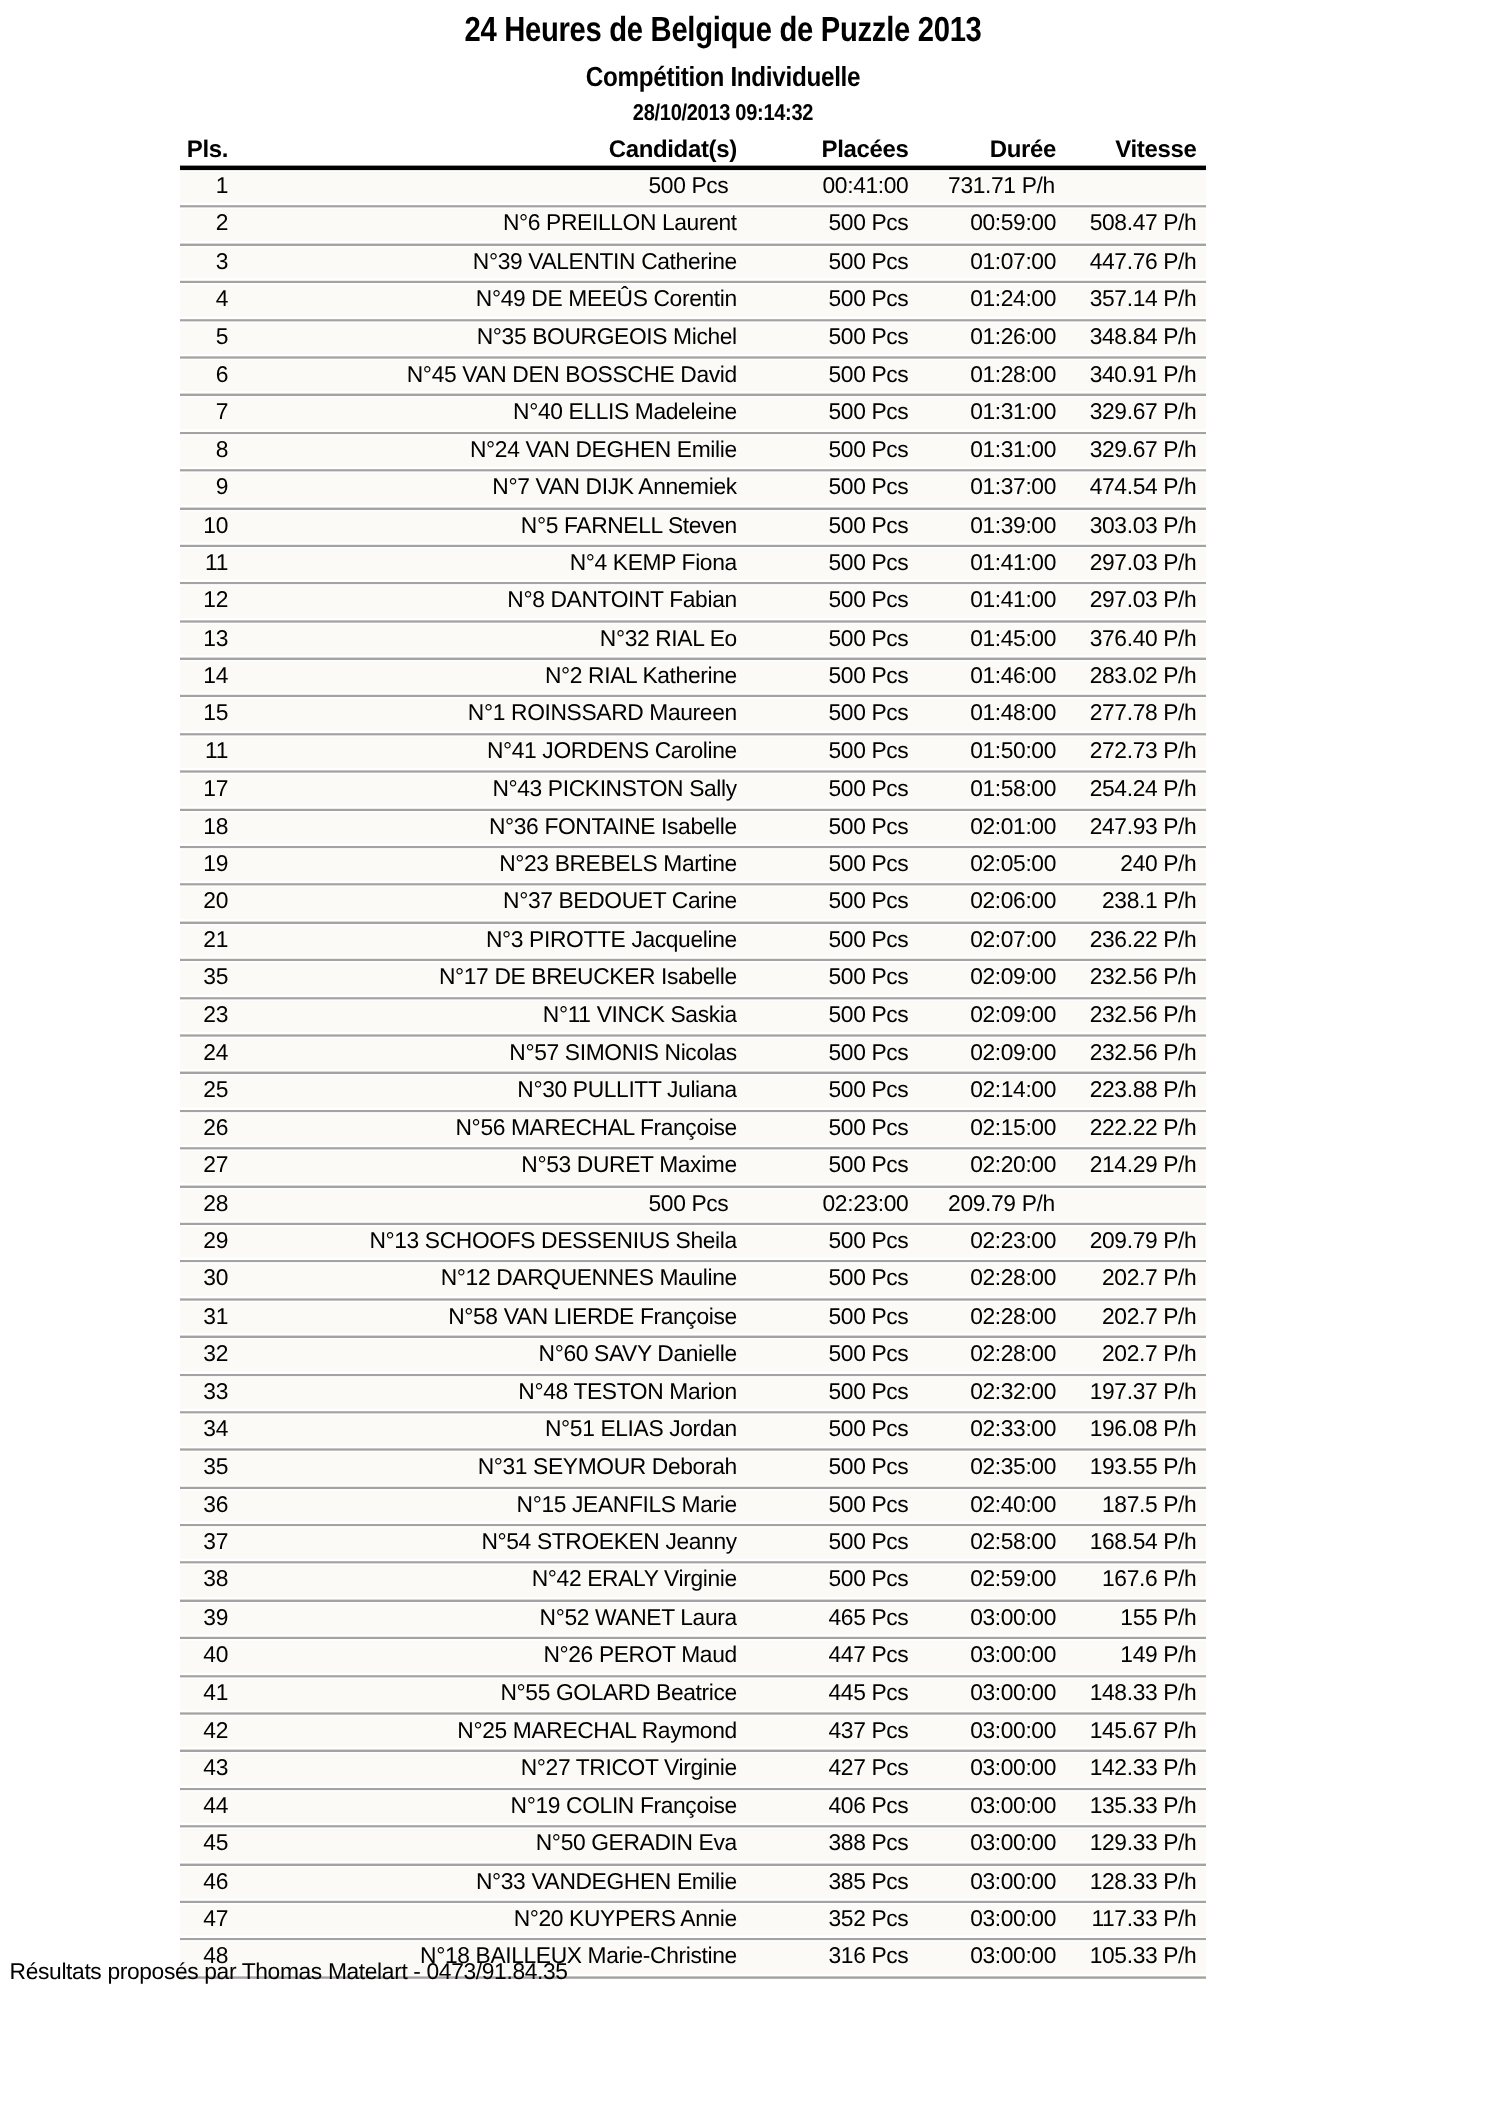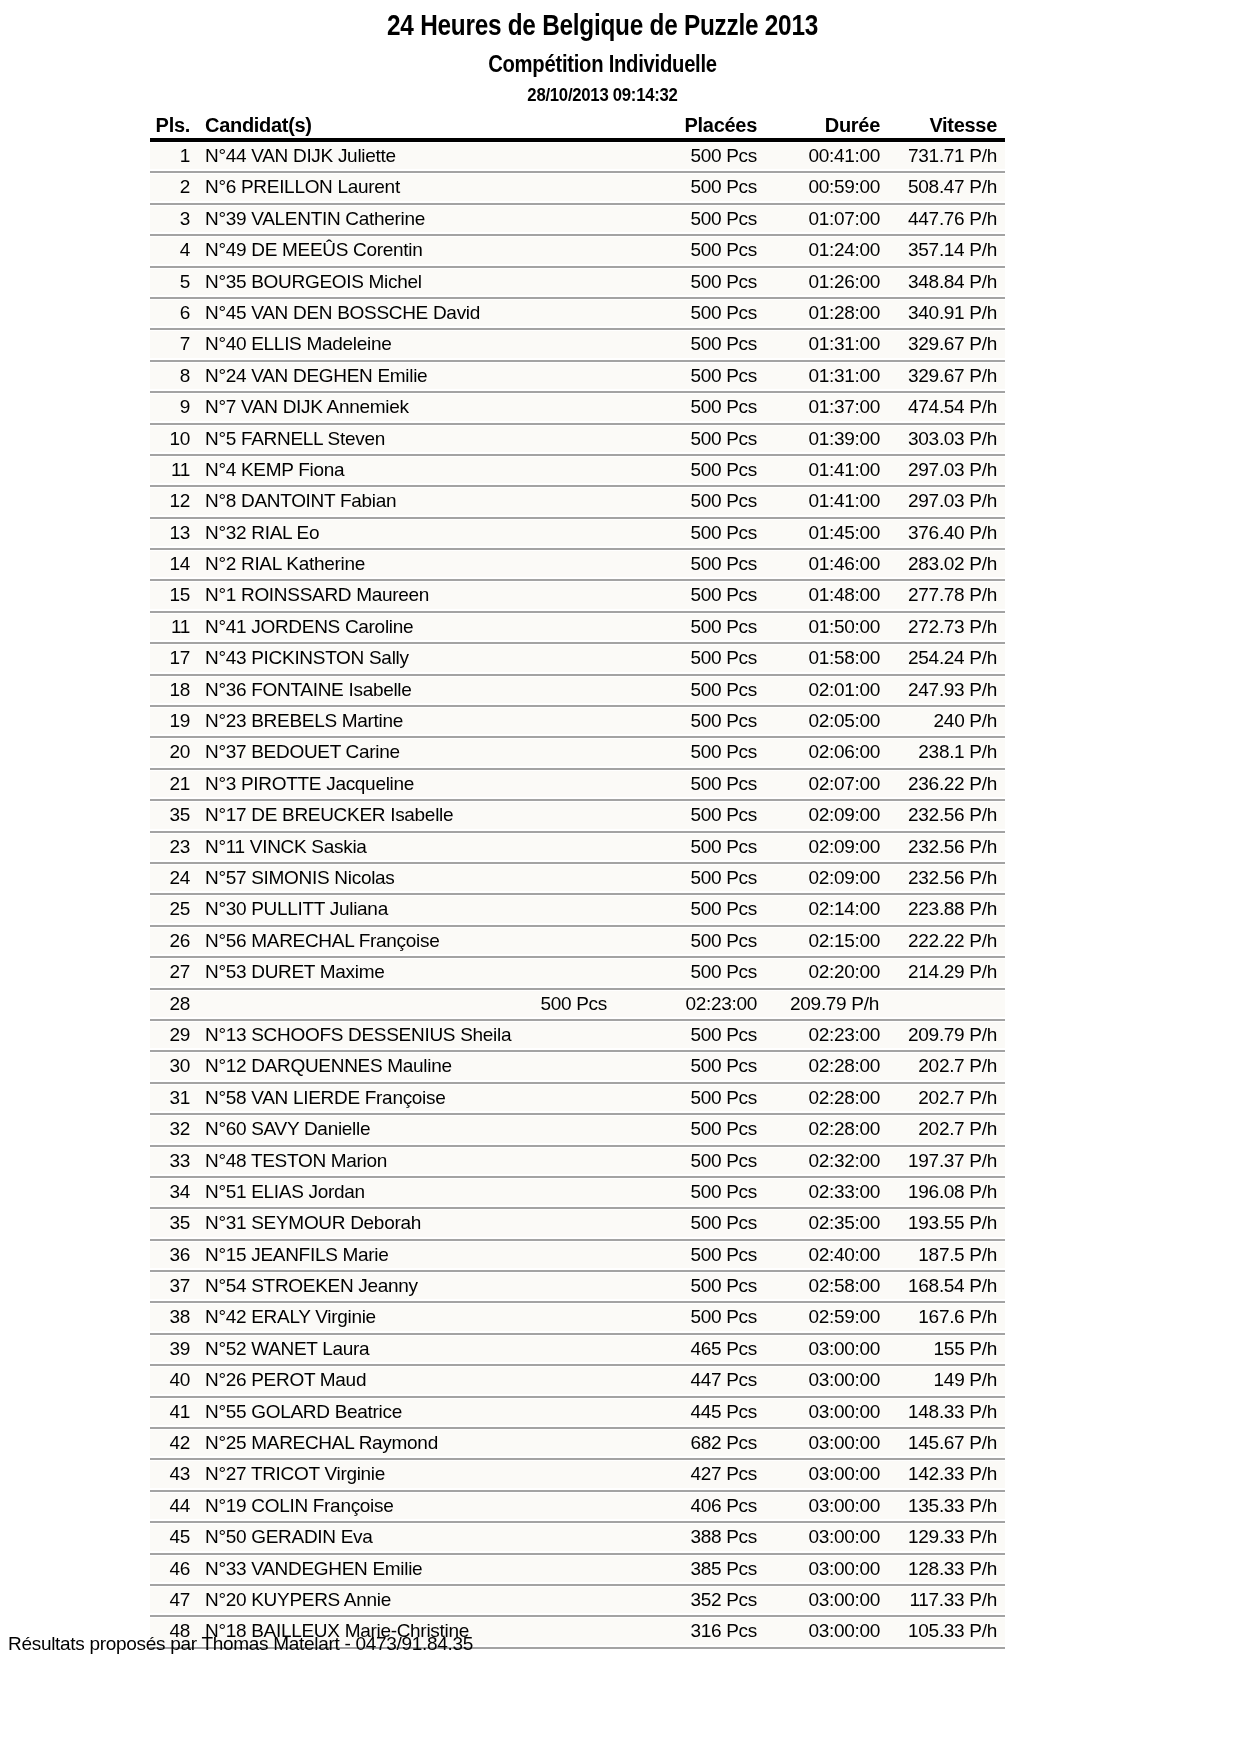--- a/index.html
+++ b/index.html
@@ -34,21 +34,21 @@
   }
   .rows{width:100%;}
   .row{
     display:grid;grid-template-columns:40px 1fr 150px 123px 118px;
     box-sizing:border-box;height:31.4px;line-height:28.5px;
     font-size:19px;background:#fbfaf7;
     border-bottom:2.5px solid #a3a3a3;
     box-shadow:inset 0 -2px 0 #ffffff, inset 0 1px 0 #ffffff;
   }
   .c-pls{text-align:right;}
-  .c-cand{text-align:left;padding-left:15px;white-space:nowrap;overflow:hidden;}
+  .c-cand{text-align:right;padding-left:15px;white-space:nowrap;overflow:hidden;}
   .c-plac{text-align:right;padding-right:7px;white-space:nowrap;}
   .c-dur{text-align:right;padding-right:7px;white-space:nowrap;}
   .c-vit{text-align:right;padding-right:8px;white-space:nowrap;}
   
   .footer-credit{
     position:absolute;left:8px;top:1634px;font-size:19px;line-height:20px;
     white-space:nowrap;
   }
 </style>
 </head>
@@ -66,21 +66,20 @@
     <div class="thead">
       <div class="c-pls">Pls.</div>
       <div class="c-cand">Candidat(s)</div>
       <div class="c-plac">Placées</div>
       <div class="c-dur">Durée</div>
       <div class="c-vit">Vitesse</div>
     </div>
     <div class="rows">
         <div class="row">
       <div class="c-pls">1</div>
-      <div class="c-cand">N°44 VAN DIJK Juliette</div>
       <div class="c-plac">500 Pcs</div>
       <div class="c-dur">00:41:00</div>
       <div class="c-vit">731.71 P/h</div>
     </div>
         <div class="row">
       <div class="c-pls">2</div>
       <div class="c-cand">N°6 PREILLON Laurent</div>
       <div class="c-plac">500 Pcs</div>
       <div class="c-dur">00:59:00</div>
       <div class="c-vit">508.47 P/h</div>
@@ -353,21 +352,21 @@
         <div class="row">
       <div class="c-pls">41</div>
       <div class="c-cand">N°55 GOLARD Beatrice</div>
       <div class="c-plac">445 Pcs</div>
       <div class="c-dur">03:00:00</div>
       <div class="c-vit">148.33 P/h</div>
     </div>
         <div class="row">
       <div class="c-pls">42</div>
       <div class="c-cand">N°25 MARECHAL Raymond</div>
-      <div class="c-plac">682 Pcs</div>
+      <div class="c-plac">437 Pcs</div>
       <div class="c-dur">03:00:00</div>
       <div class="c-vit">145.67 P/h</div>
     </div>
         <div class="row">
       <div class="c-pls">43</div>
       <div class="c-cand">N°27 TRICOT Virginie</div>
       <div class="c-plac">427 Pcs</div>
       <div class="c-dur">03:00:00</div>
       <div class="c-vit">142.33 P/h</div>
     </div>

